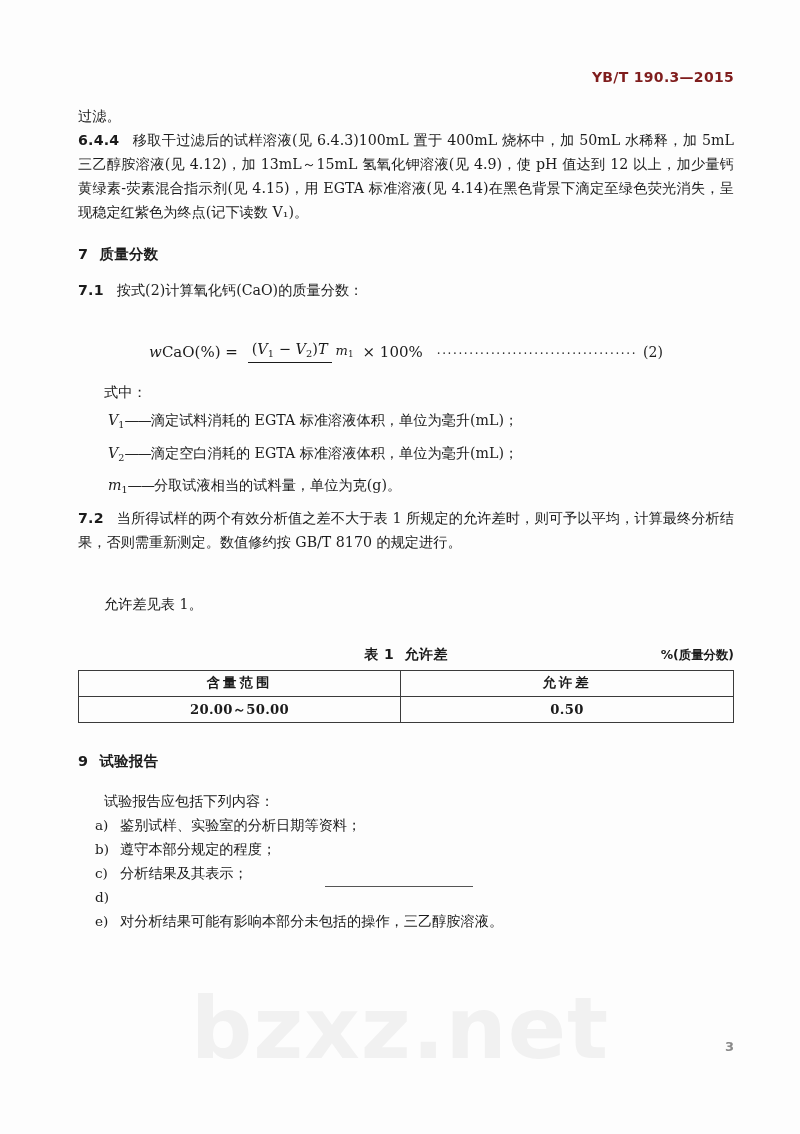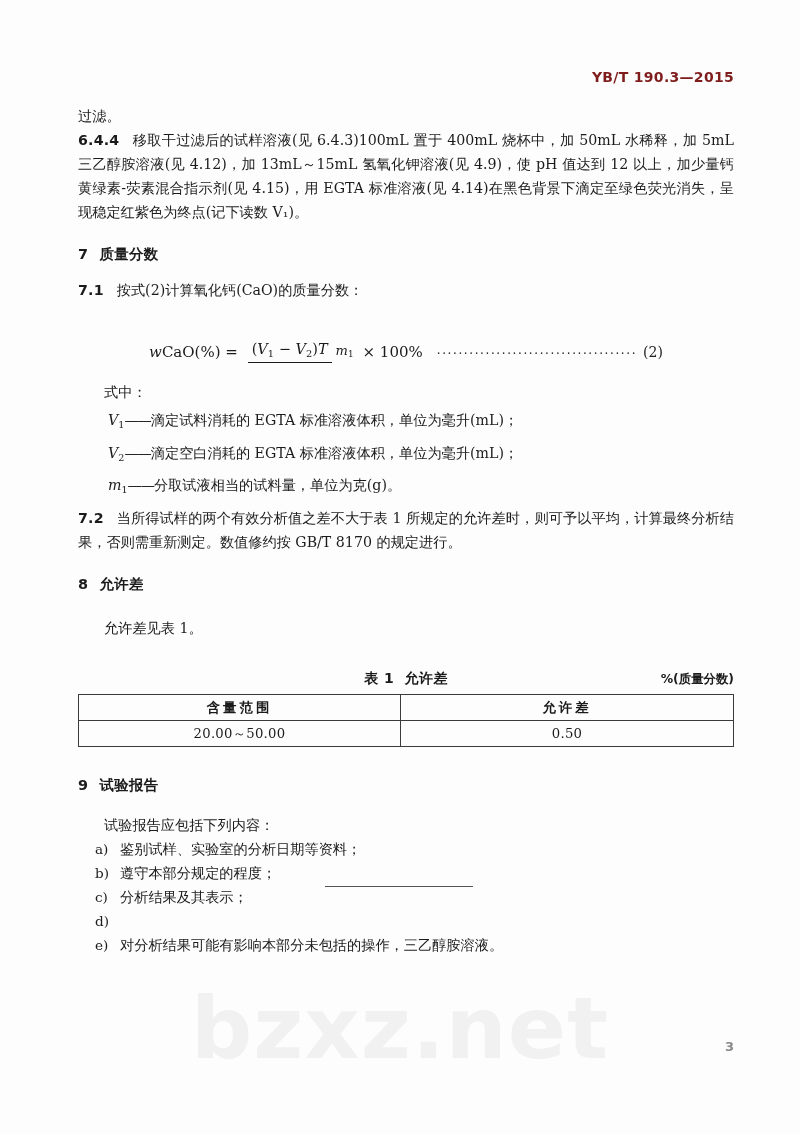--- a/index.html
+++ b/index.html
@@ -174,27 +174,27 @@
   table.allowance {
     border-collapse: collapse;
     width: 656px;
     margin-top: 6px;
     table-layout: fixed;
   }
   table.allowance th,
   table.allowance td {
     border: 1.1px solid #3b3b3b;
     text-align: center;
-    font-weight: normal;
+    font-weight: bold;
     font-size: 13.6px;
     height: 25px;
     padding: 0;
   }
   table.allowance th {
-    font-family: Liberation Serif, serif;
+    font-family: Liberation Mono, monospace;
     font-weight: 700;
     letter-spacing: 3px;
     font-size: 13.4px;
     margin-left: 44px;
   }
   table.allowance td { font-size: 13.2px; letter-spacing: 0.3px; }
   table.allowance col.c1 { width: 322px; }
 
   
   .list { margin: 0; padding: 0; }
@@ -275,21 +275,20 @@
     <p class="defline indent"><span class="it">V</span><sub>1</sub><span class="dash">——</span><span>滴定试料消耗的 EGTA 标准溶液体积，单位为毫升(mL)；</span></p>
 
     <p class="defline indent"><span class="it">V</span><sub>2</sub><span class="dash">——</span><span>滴定空白消耗的 EGTA 标准溶液体积，单位为毫升(mL)；</span></p>
 
     <p class="defline indent"><span class="it">m</span><sub>1</sub><span class="dash">——</span><span>分取试液相当的试料量，单位为克(g)。</span></p>
 
     <p class="para"><span class="num">7.2</span><span class="num-gap"></span><span>当所得试样的两个有效分析值之差不大于表 1 所规定的允许差时，则可予以平均，计算最终分析结果，否则需重新测定。数值修约按 GB/T 8170 的规定进行。</span></p>
 
     <div class="spacer-18"></div>
 
-    <p class="sec-head"><span>8</span><span class="gap"></span><span>允许差</span></p>
 
     <div class="spacer-20"></div>
 
     <p class="para indent">允许差见表 1。</p>
 
     <div class="spacer-26"></div>
 
     <div class="table-cap">
       <span class="title"><span>表 1</span>&nbsp;&nbsp;<span>允许差</span></span>
       <span class="unit">%(质量分数)</span>

